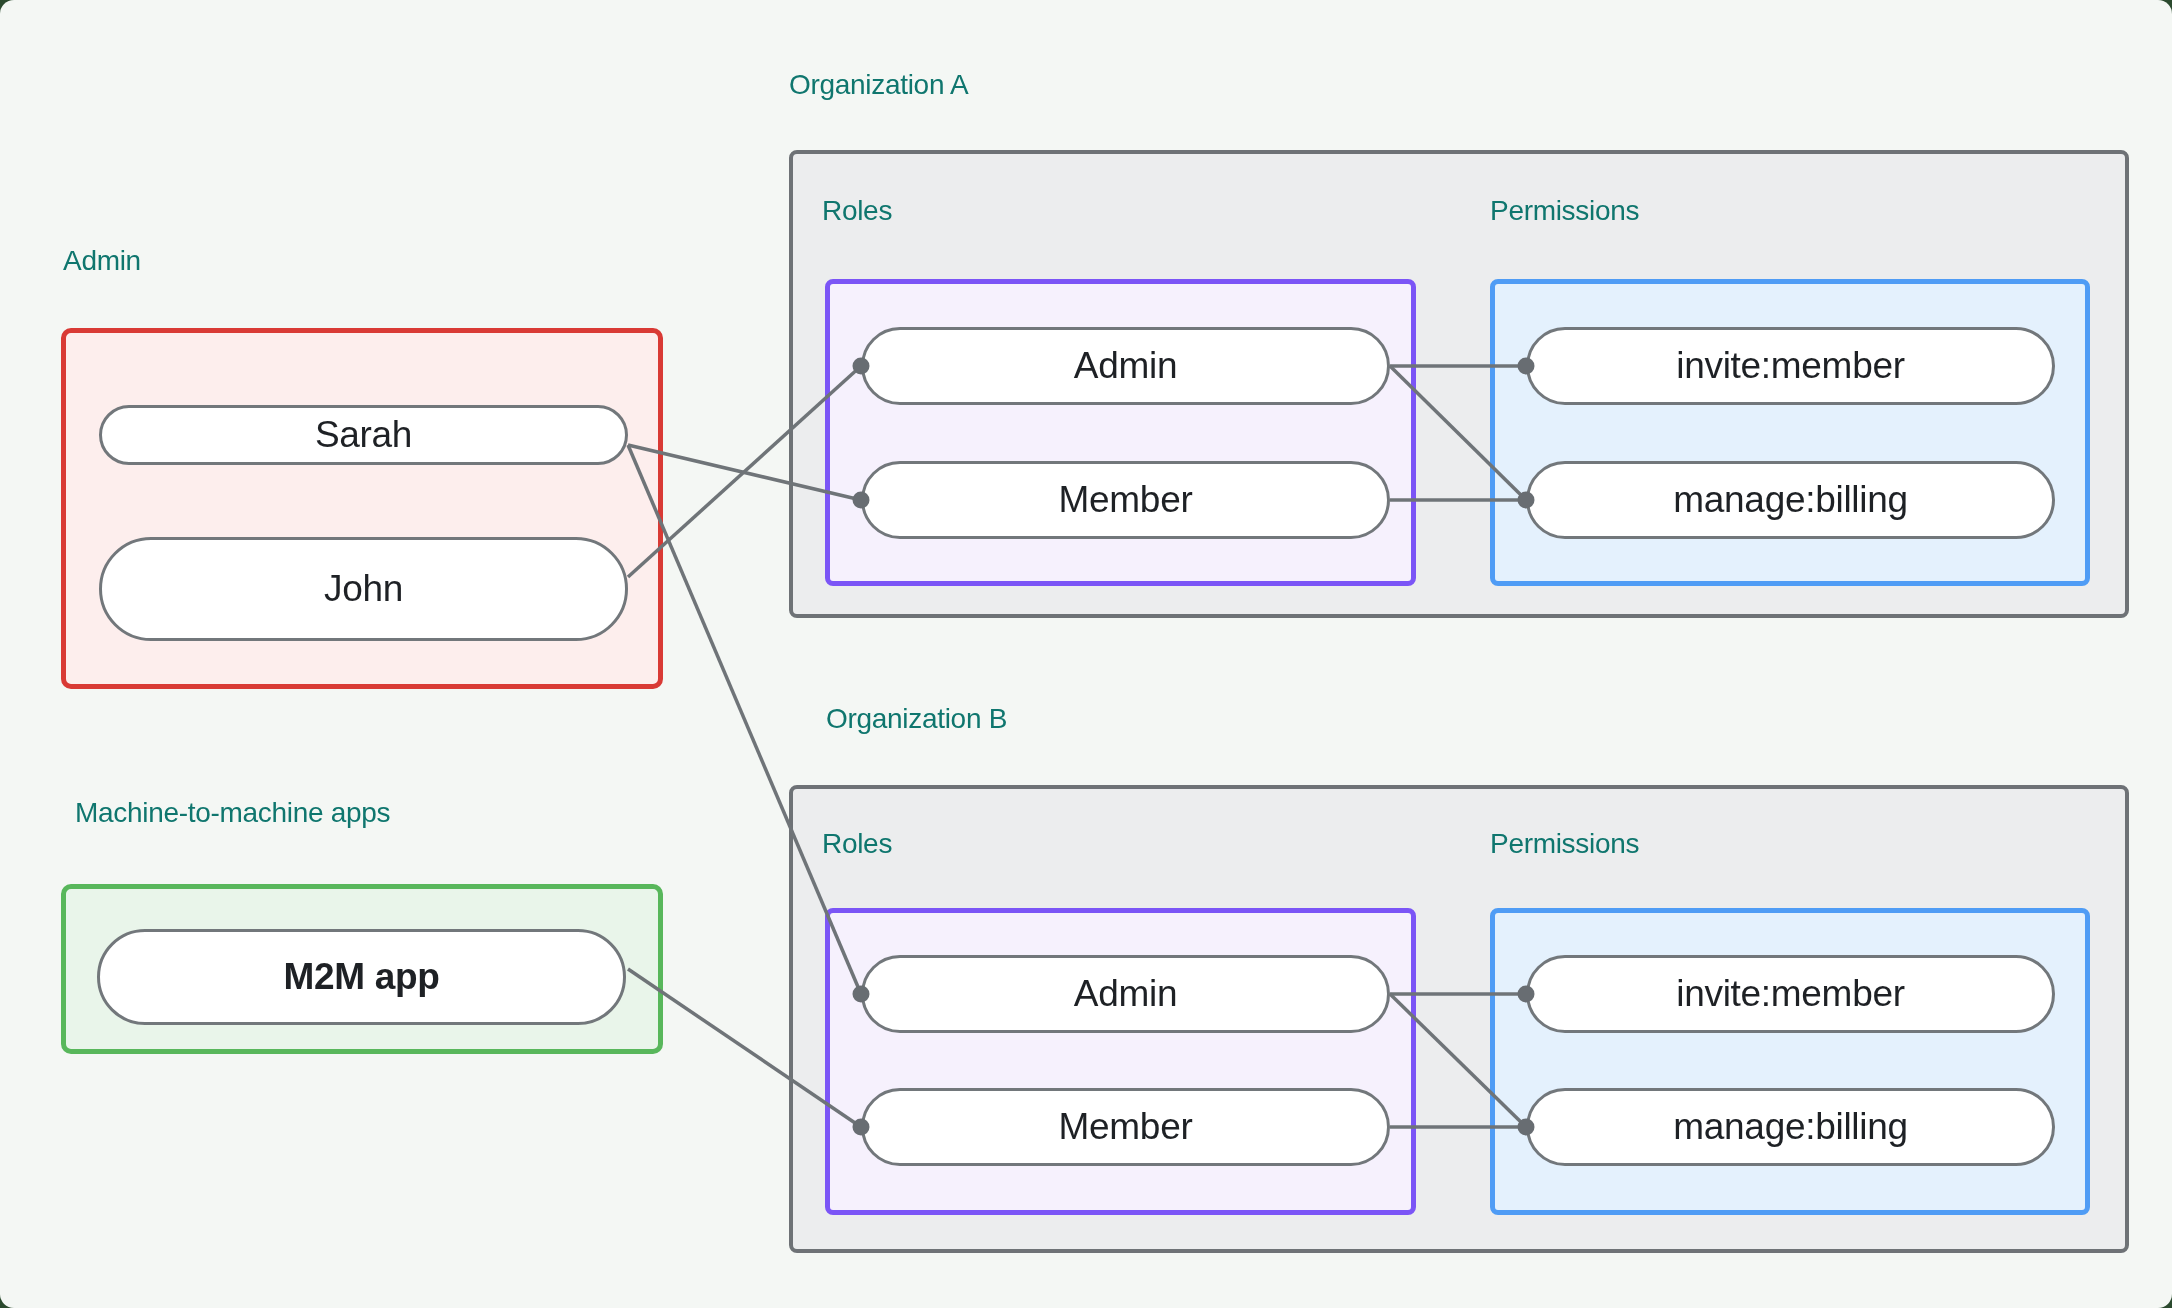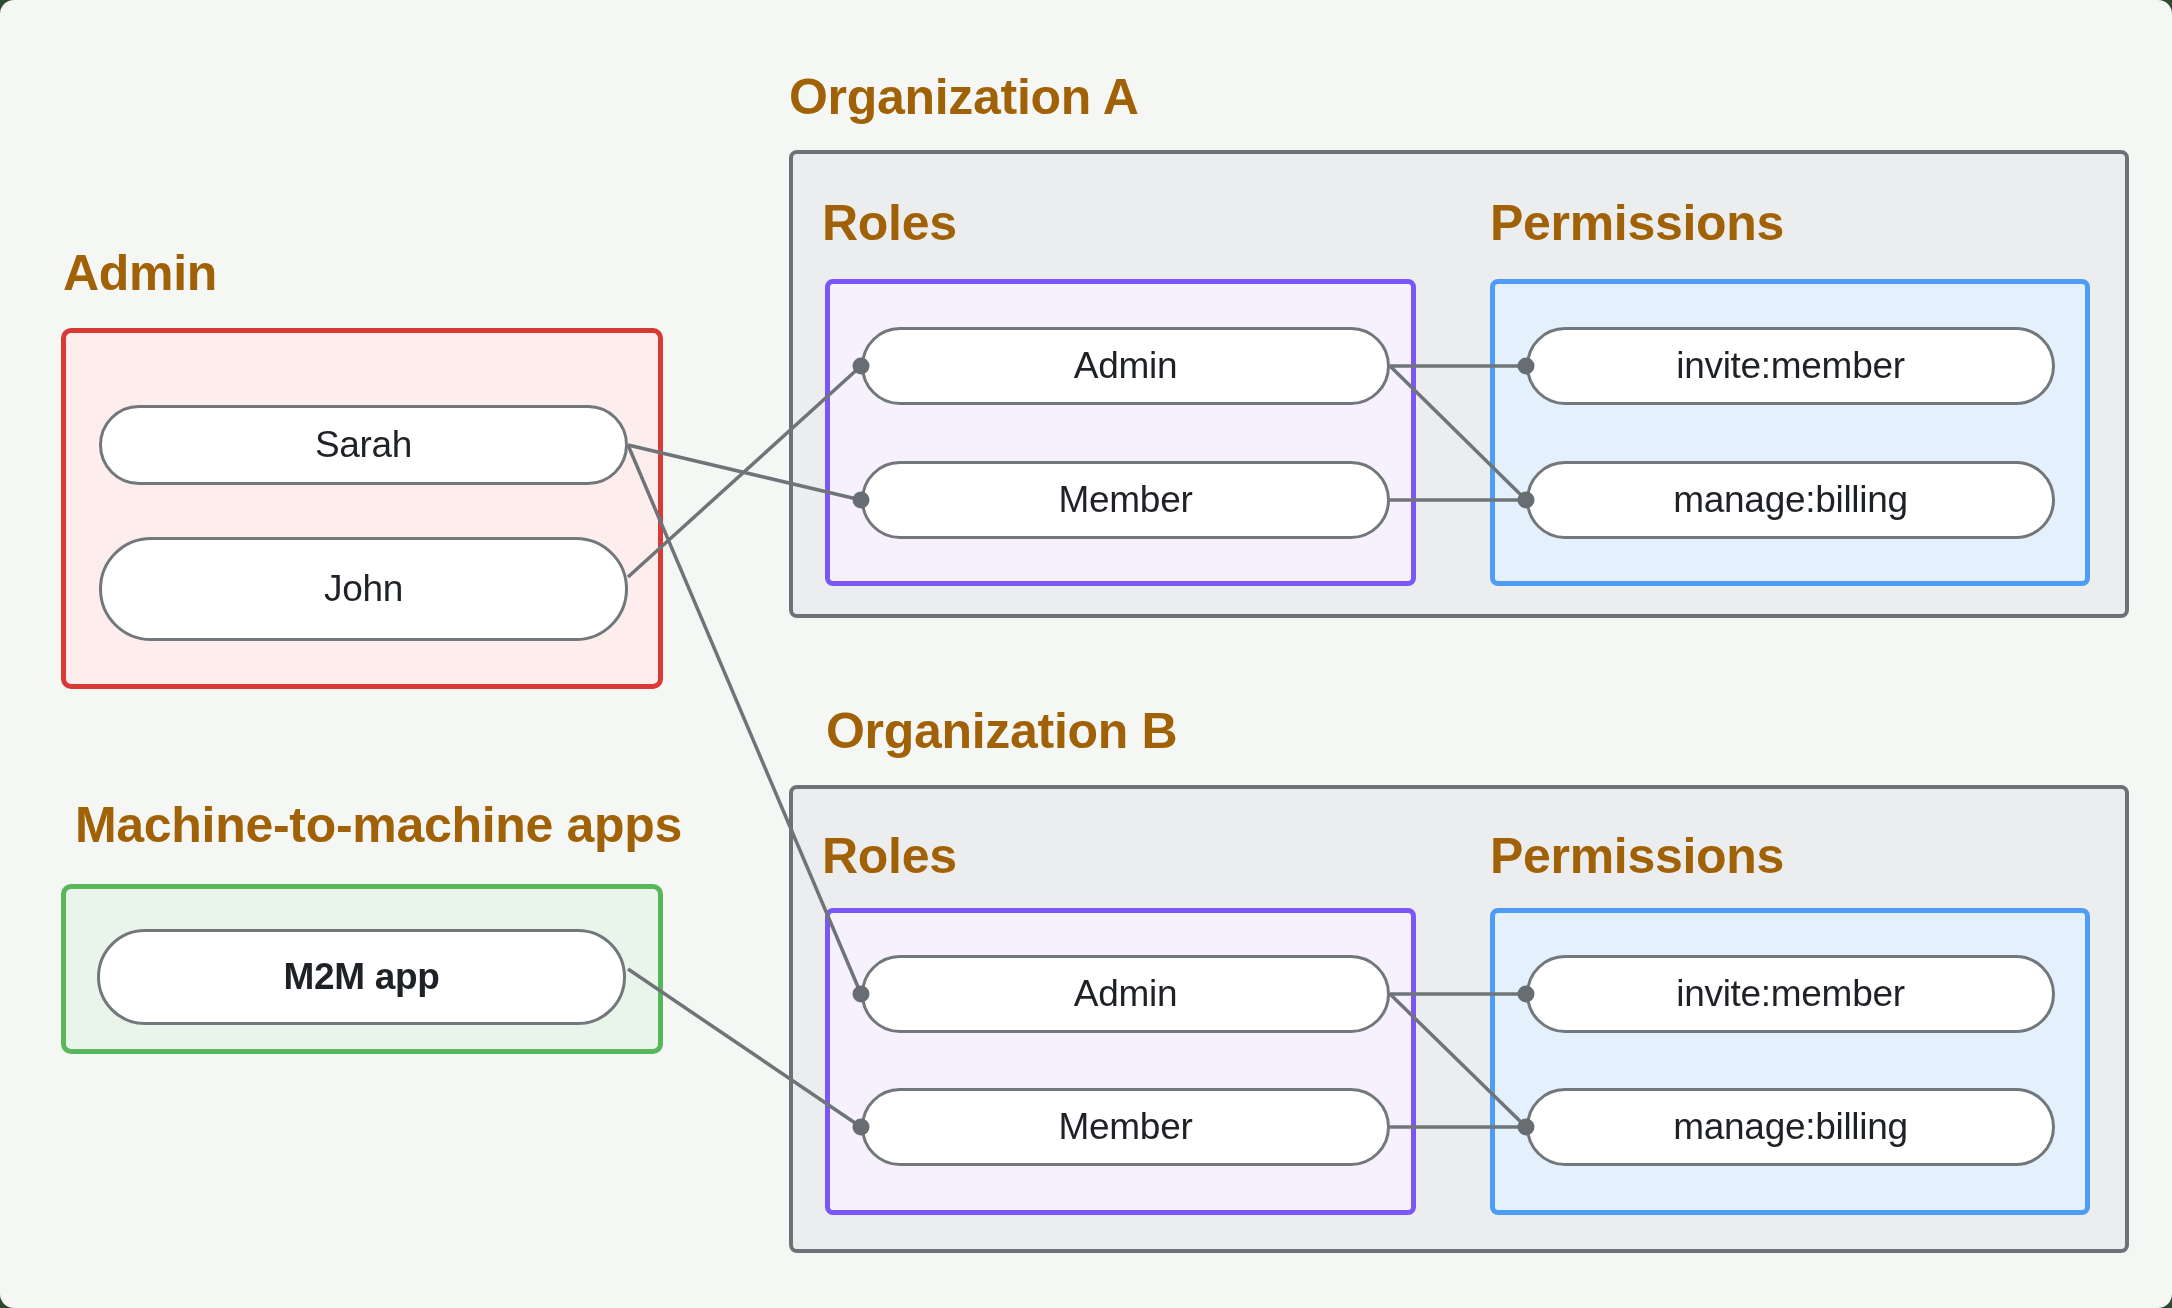--- a/index.html
+++ b/index.html
@@ -2,22 +2,22 @@
 <html><head>
 <meta charset="utf-8">
 <style>
   html,body { margin:0; padding:0; background:#2b4a2e; }
   .canvas {
     position:relative; width:2172px; height:1308px;
     background:#f4f7f4; border-radius:14px; overflow:hidden;
     font-family:"Liberation Sans", sans-serif;
   }
   .group-title {
-    position:absolute; font-size:50px; font-weight:700;
-    color:#a16207; letter-spacing:-0.3px; line-height:1.1; white-space:nowrap;
+    position:absolute; font-size:28px; font-weight:400;
+    color:#0f766e; letter-spacing:-0.3px; line-height:1.1; white-space:nowrap;
   }
   .frame { position:absolute; box-sizing:border-box; border-radius:10px; }
   .users-frame { border:5px solid #d93a35; background:#fdeeed; }
   .m2m-frame   { border:5px solid #58b75b; background:#e9f5ea; }
   .org-frame   { border:4px solid #6e7276; background:#ecedee; border-radius:8px; }
   .roles-frame { border:5px solid #7b55f6; background:#f6f1fd; border-radius:8px; }
   .perms-frame { border:5px solid #4f9cf5; background:#e4f1fd; border-radius:8px; }
   .pill {
     position:absolute; box-sizing:border-box;
     background:#ffffff; border:3px solid #72777b; border-radius:999px;
@@ -31,21 +31,21 @@
   .edge { stroke:#6f7478; stroke-width:3.5; fill:none; }
   .dot  { fill:#686d72; stroke:none; }
 </style>
 </head>
 <body>
 
 <div class="canvas">
 
   <div class="group-title" style="left:63px; top:246px;">Admin</div>
   <div class="frame users-frame" style="left:61px; top:328px; width:602px; height:361px;"></div>
-  <div class="pill" style="left:99px; top:405px; width:529px; height:80px;">Sarah</div>
+  <div class="pill" style="left:99px; top:405px; width:529px; height:60px;">Sarah</div>
   <div class="pill" style="left:99px; top:537px; width:529px; height:104px;">John</div>
 
   <div class="group-title" style="left:63px; top:798px;margin-left:12px;">Machine-to-machine apps</div>
   <div class="frame m2m-frame" style="left:61px; top:884px; width:602px; height:170px;"></div>
   <div class="pill" style="left:97px; top:929px; width:529px; height:96px;font-weight:bold;">M2M app</div>
 
   <div class="group-title" style="left:789px; top:70px;">Organization A</div>
   <div class="frame org-frame" style="left:789px; top:150px; width:1340px; height:468px;"></div>
   <div class="group-title" style="left:822px; top:196px;">Roles</div>
   <div class="frame roles-frame" style="left:825px; top:279px; width:591px; height:307px;"></div>

